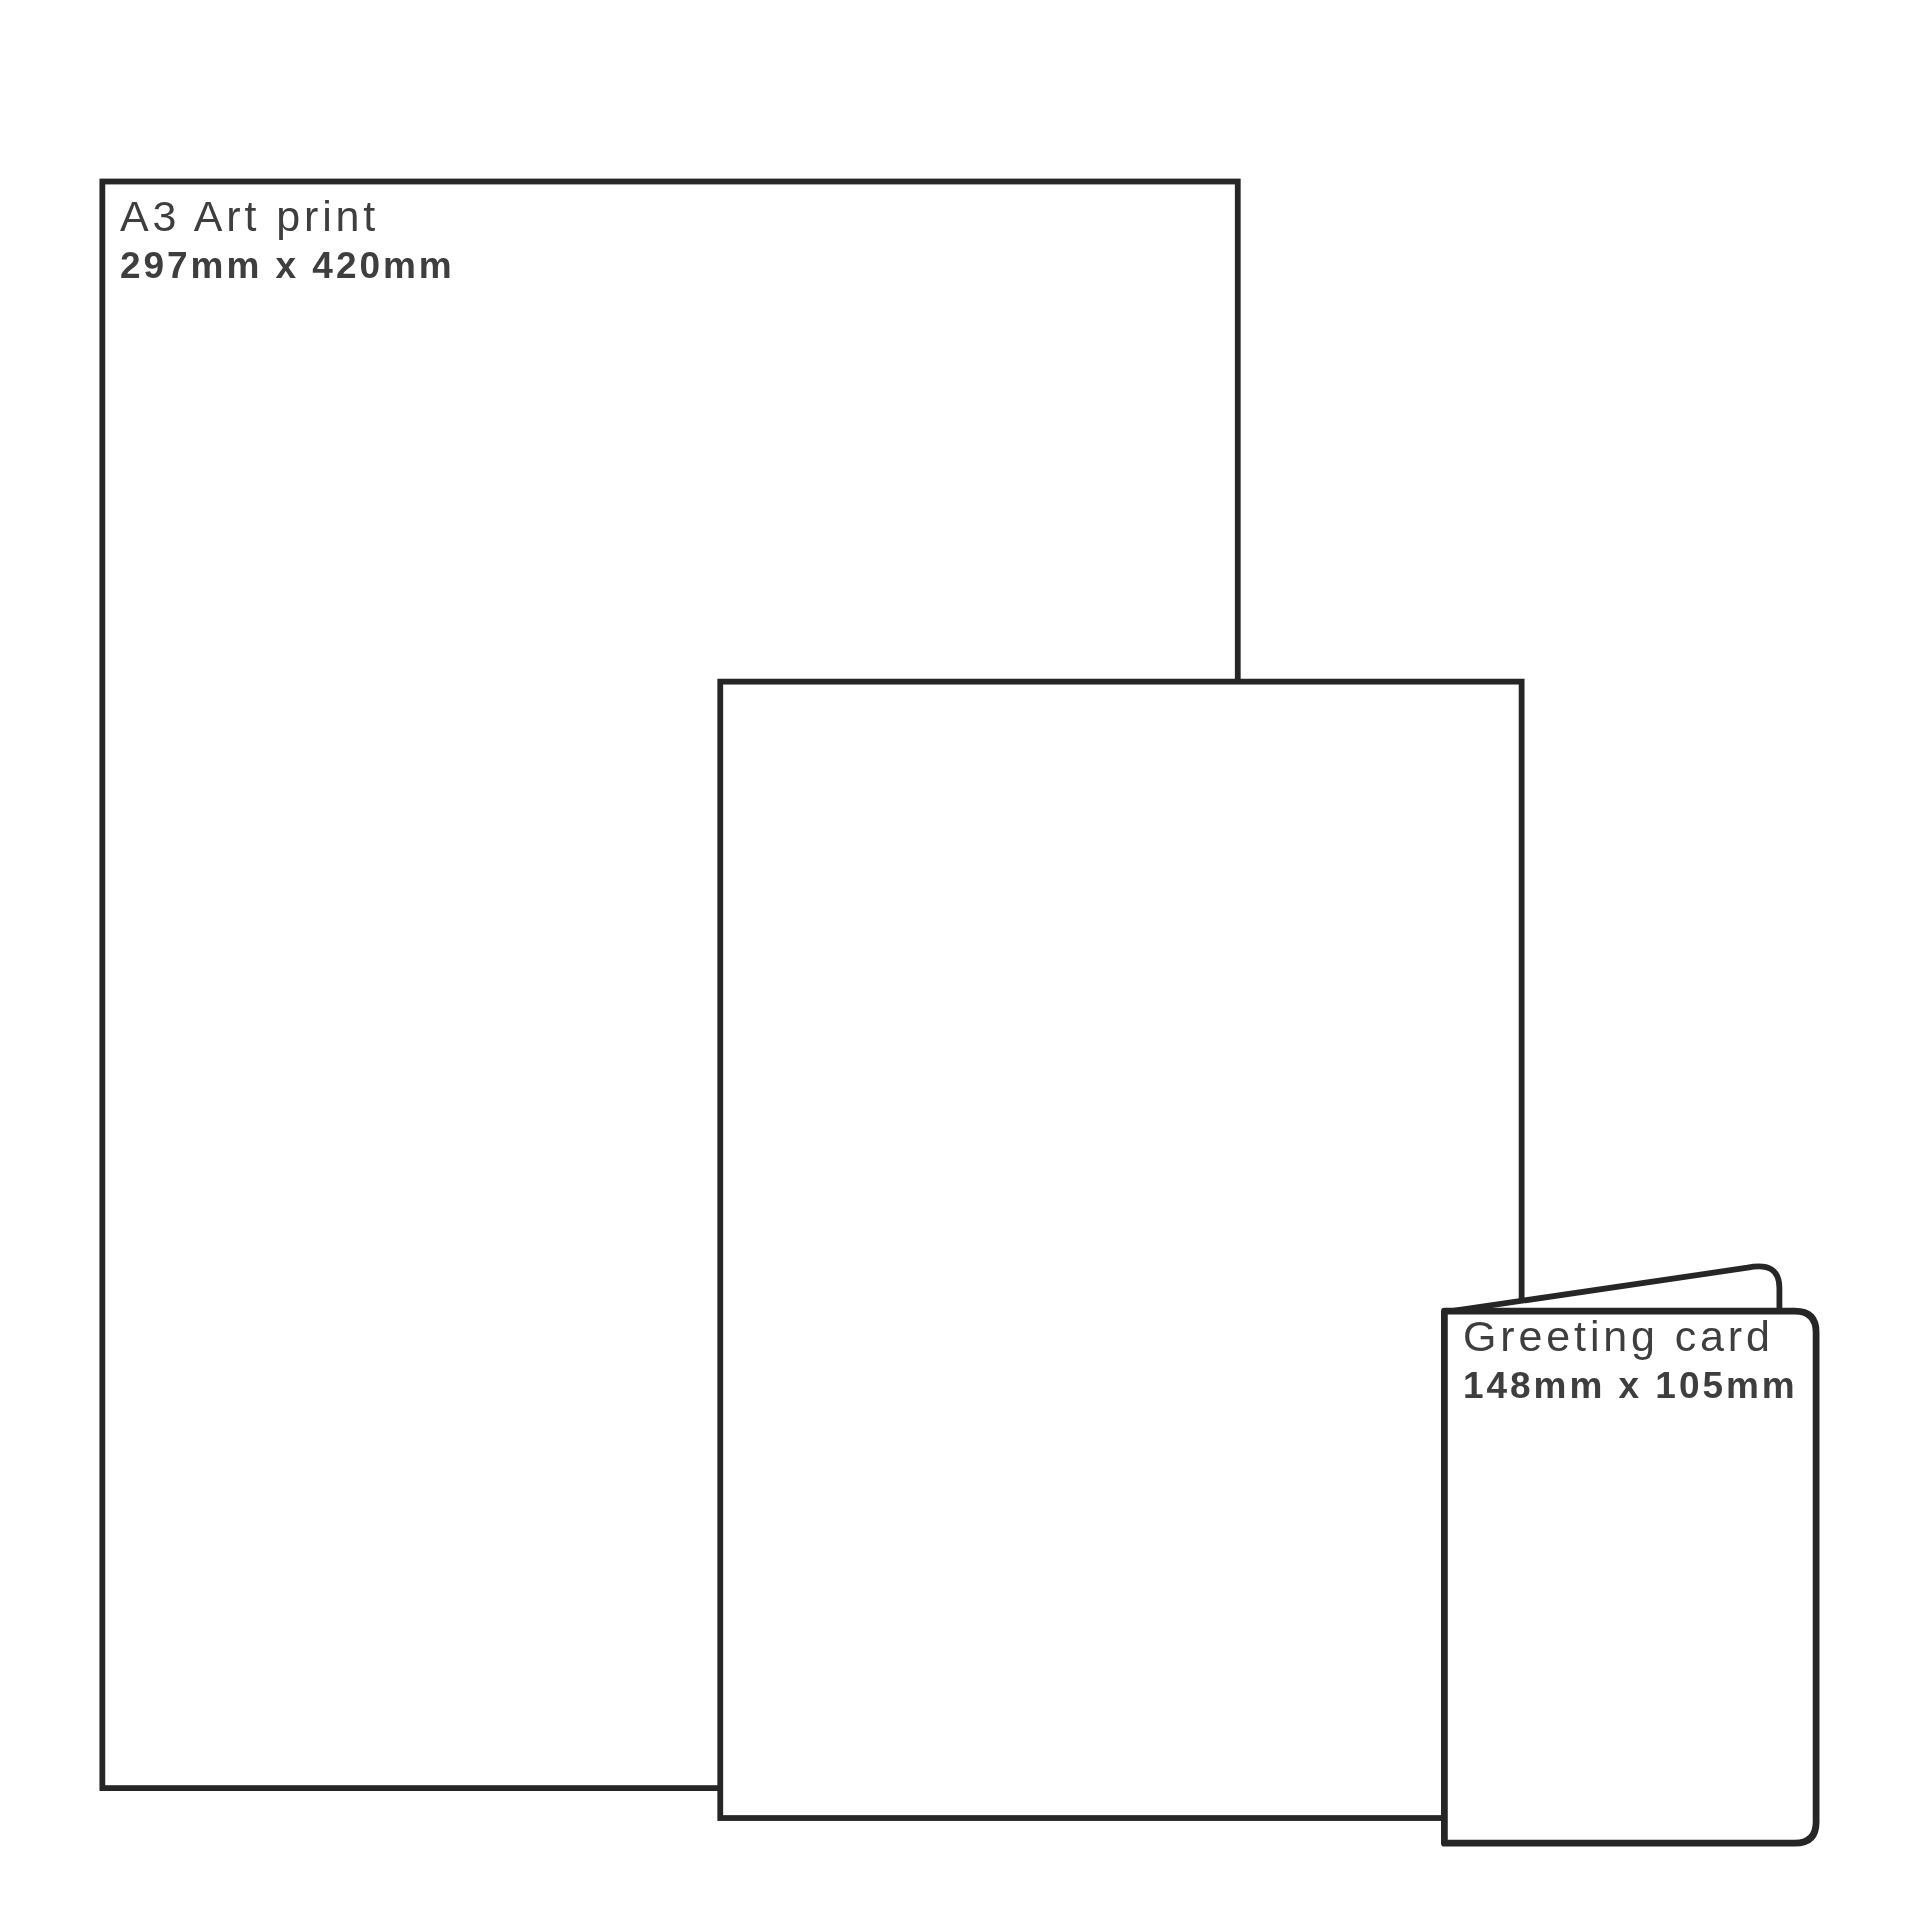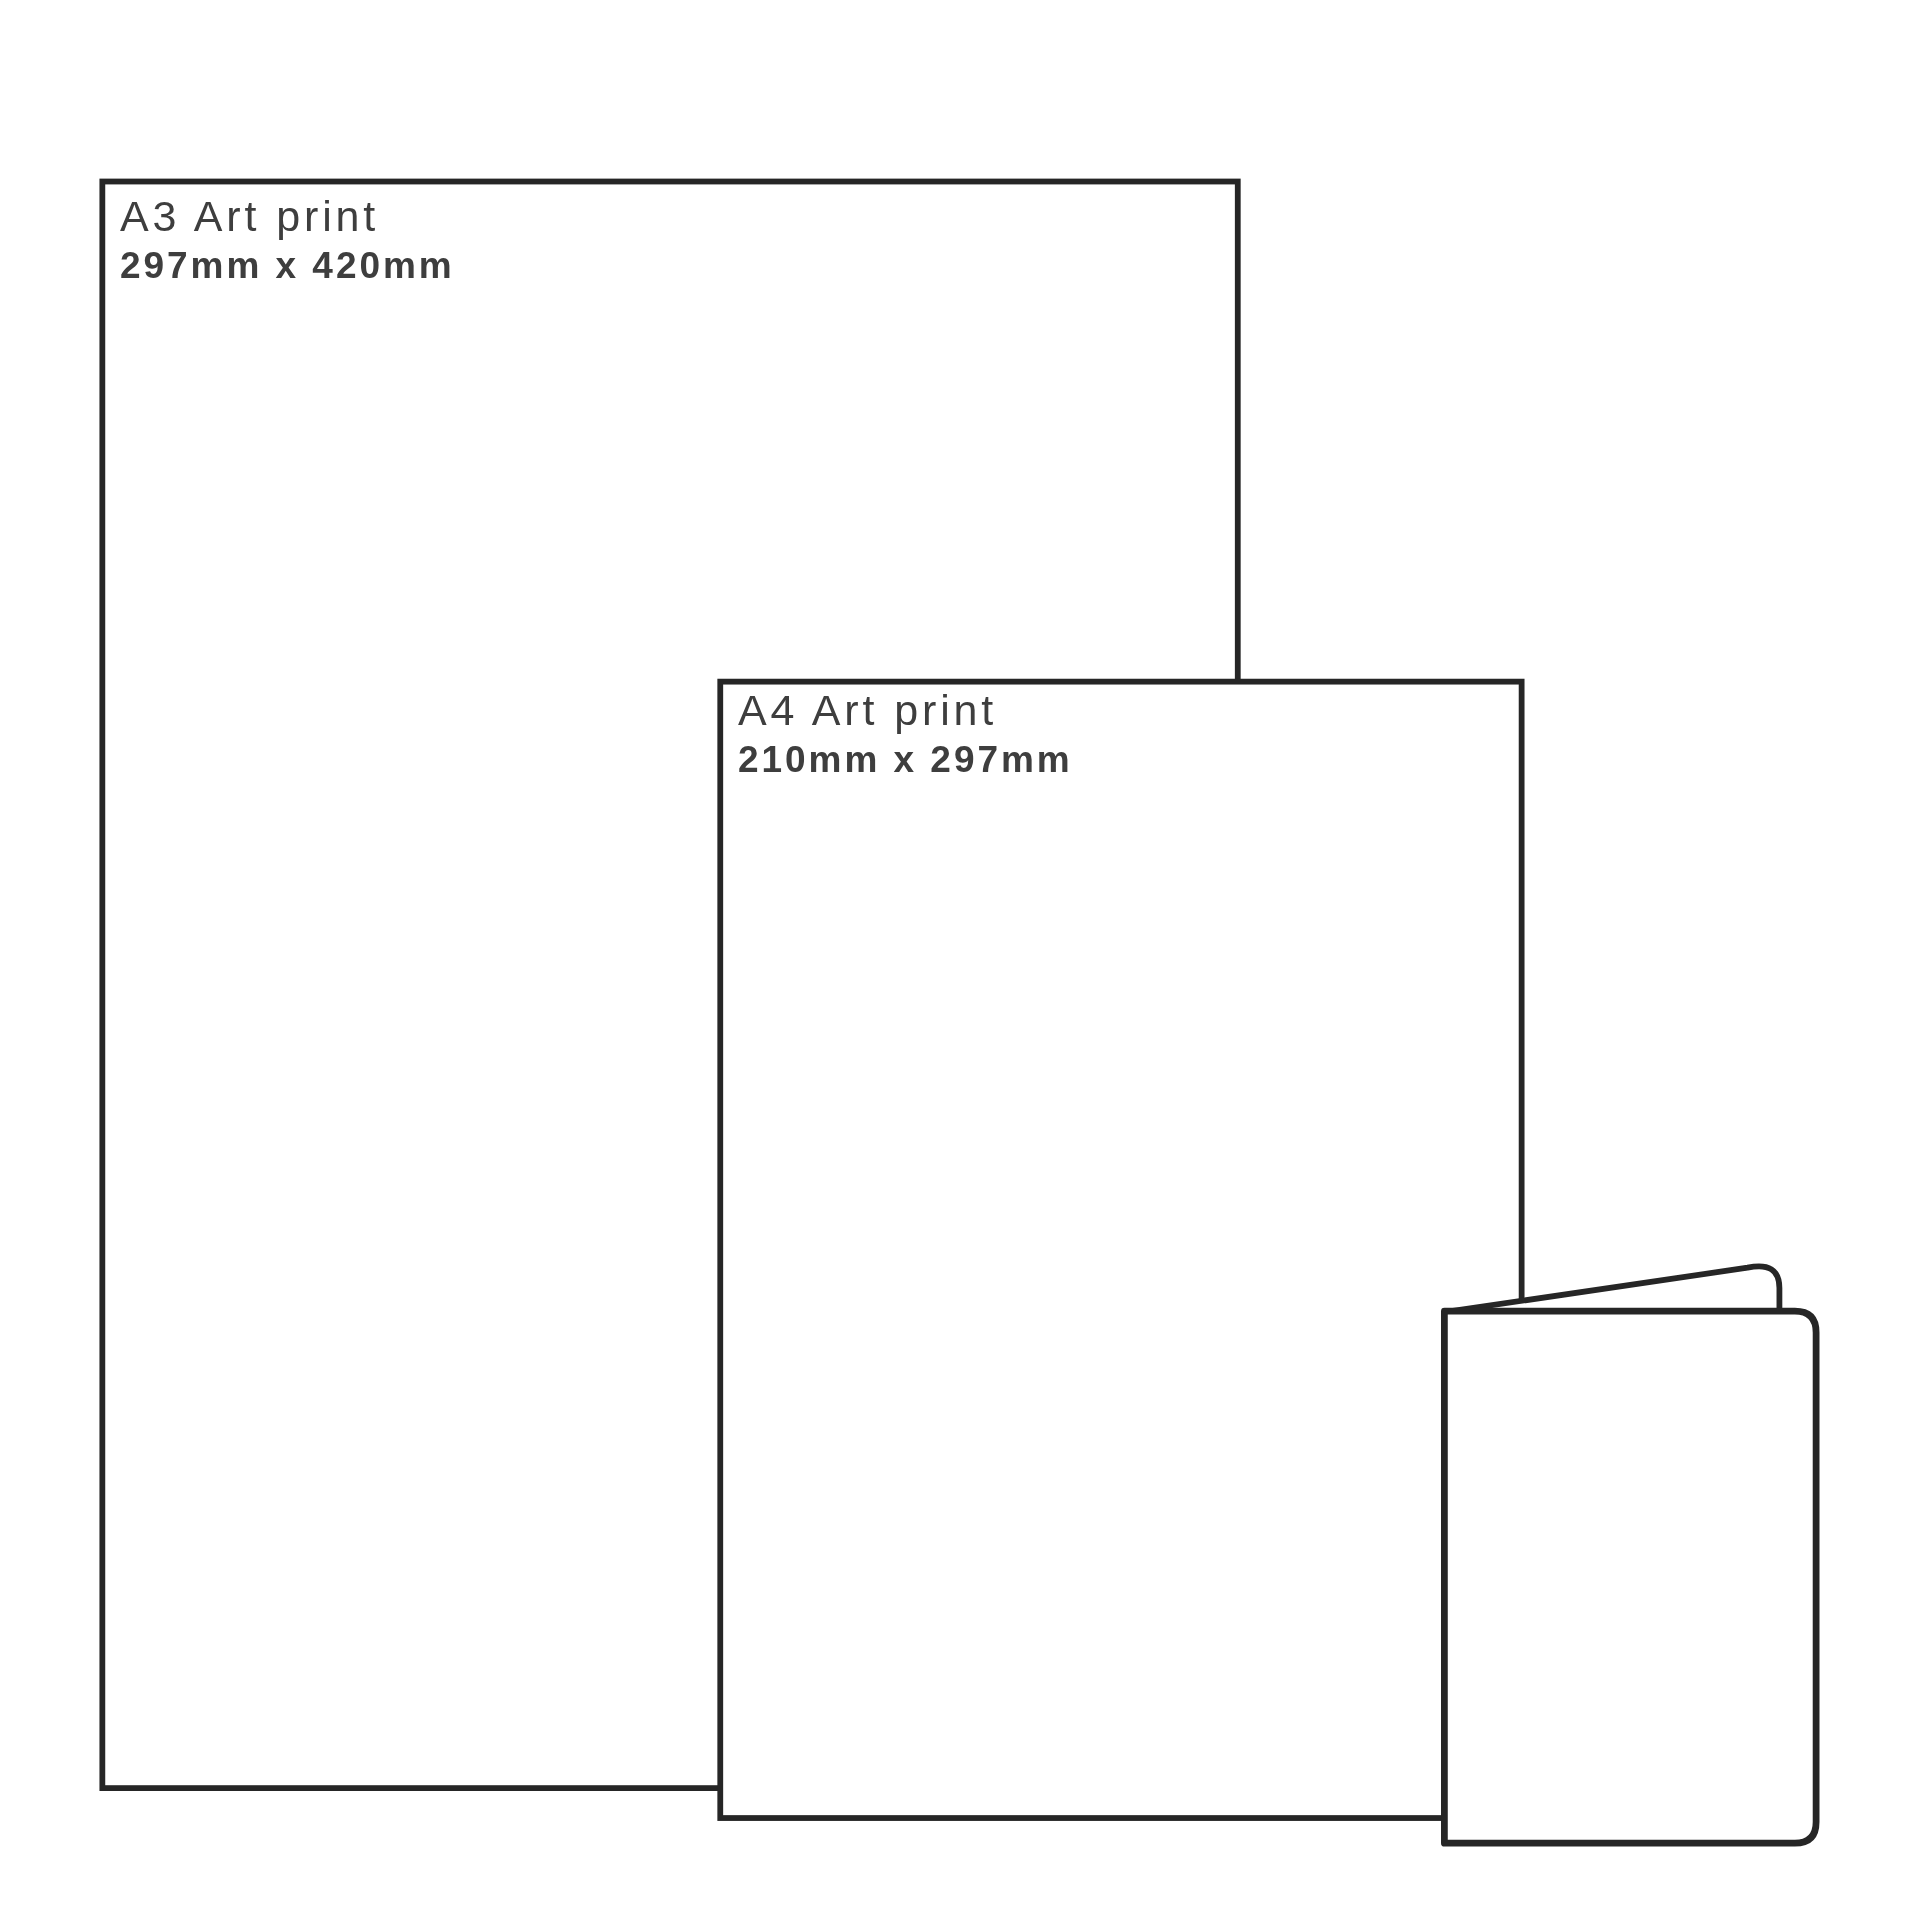--- a/index.html
+++ b/index.html
@@ -60,20 +60,20 @@
     <path d="M 1496 1359 L 1810 1313 Q 1843 1306 1843 1334 L 1843 1359 Z" fill="#ffffff" stroke-width="6" stroke-linejoin="round" stroke="#262626"></path>
 
     <path d="M 1496 1358 H 1859 Q 1881 1358 1881 1380 V 1887 Q 1881 1909 1859 1909 H 1496 Z" fill="#ffffff" stroke-width="7" stroke-linejoin="round" stroke="#262626"></path>
   </svg>
 
   <div class="label" id="a3-label">
     <div class="title">A3 Art print</div>
     <div class="dims">297mm x 420mm</div>
   </div>
 
-  <div class="label" id="a4-label">
-    <div class="title">A4 Art print</div>
-    <div class="dims">210mm x 297mm</div>
+
+  <div class="label" id="card-label">
+    <div class="title">Greeting card</div>
+    <div class="dims">148mm x 105mm</div>
   </div>
-
 
 </div>
 
 
 </body></html>

